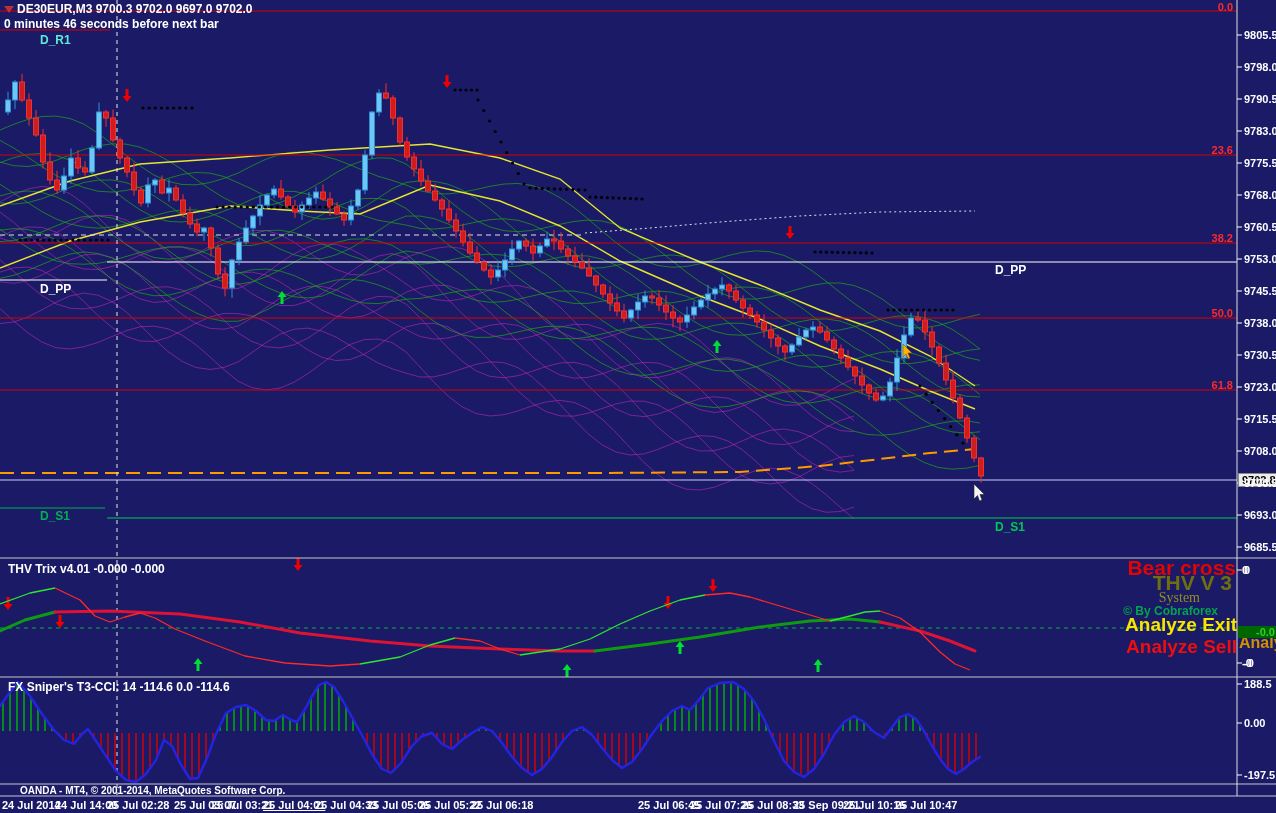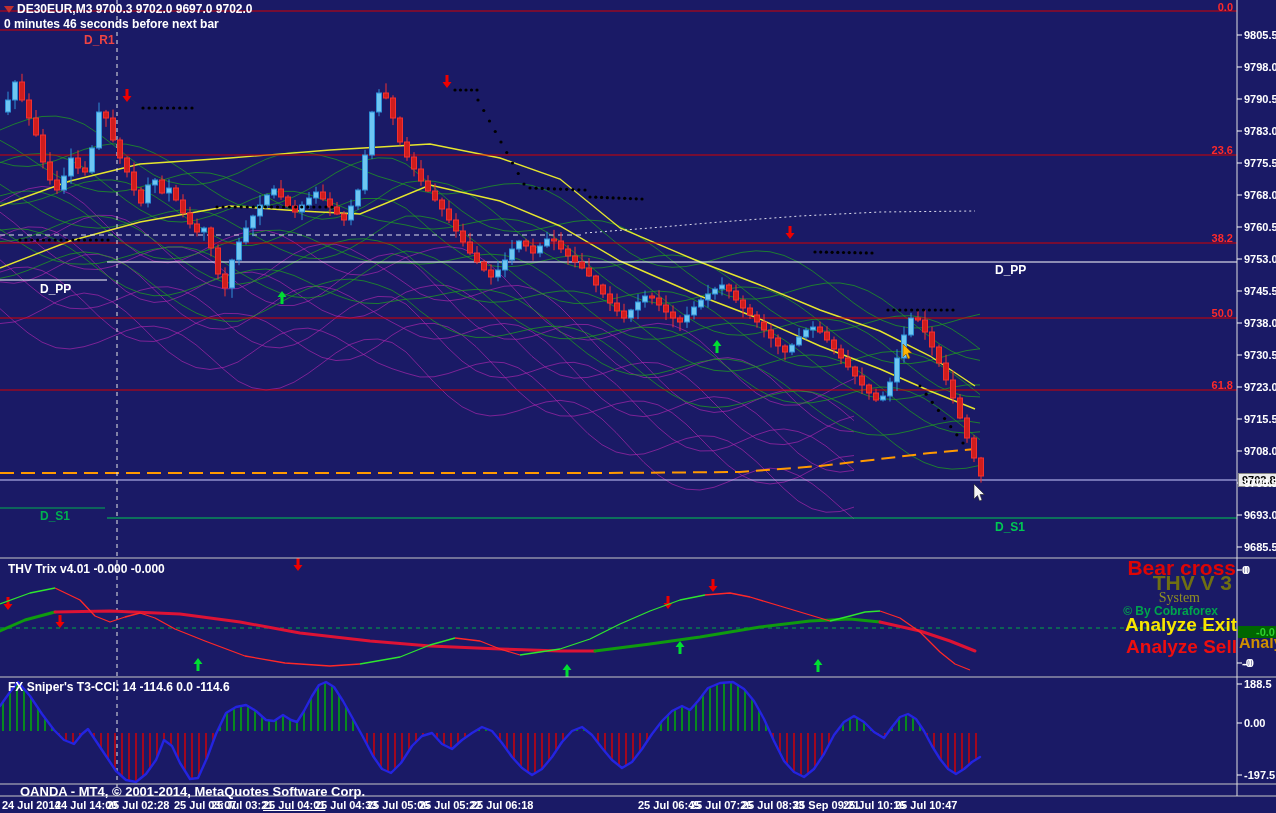--- a/index.html
+++ b/index.html
@@ -4,28 +4,28 @@
 <style>
   html,body{margin:0;padding:0;background:#10104a;}
   #app{position:relative;width:1276px;height:813px;background:#1a1a66;overflow:hidden;
        font-family:"Liberation Sans",sans-serif;}
   #chart-svg{position:absolute;left:0;top:0;}
   .lbl{position:absolute;font:700 12px "Liberation Sans",sans-serif;color:#fff;white-space:nowrap;line-height:1.1;}
   .sym{left:17px;top:3px;}
   .marker{position:absolute;left:4px;top:6px;width:0;height:0;border-left:5px solid transparent;
           border-right:5px solid transparent;border-top:7px solid #c03030;}
   .countdown{left:4px;top:18px;}
-  .dr1{left:40px;top:34px;color:#ef4444;margin-left:44px;}
+  .dr1{left:40px;top:34px;color:#5eead4;}
   .dppl{left:40px;top:283px;}
   .dppr{left:995px;top:264px;}
   .ds1l{left:40px;top:510px;color:#00b050;}
   .ds1r{left:995px;top:521px;color:#00c853;}
   .thvtitle{left:8px;top:563px;}
   .ccititle{left:8px;top:681px;}
-  .copyright{left:20px;top:785px;font-size:13px;}
+  .copyright{left:20px;top:785px;font-size:10px;}
   .fiblbl{position:absolute;right:43px;font:700 11px "Liberation Sans",sans-serif;color:#ff2a2a;white-space:nowrap;}
   .bearcross{right:40px;top:556px;font-size:21px;color:#dd0505;}
   .thvv3{right:44px;top:571px;font-size:21px;color:#6f6f12;text-align:center;}
   .system{right:76px;top:590px;font-size:14px;font-weight:400;color:#8f8f22;font-family:"Liberation Serif",serif;}
   .cobra{right:58px;top:605px;font-size:12px;color:#00a44c;}
   .aexit{right:39px;top:615px;font-size:19px;color:#f7e600;text-align:right;}
   .asell{right:39px;top:637px;font-size:19px;color:#ee0e0e;}
   .aclip{left:1239px;top:634px;font-size:16px;color:#d09000;}
   .thv0{left:1242px;top:564px;font-size:11px;}
   .thvneg{left:1242px;top:657px;font-size:11px;}

